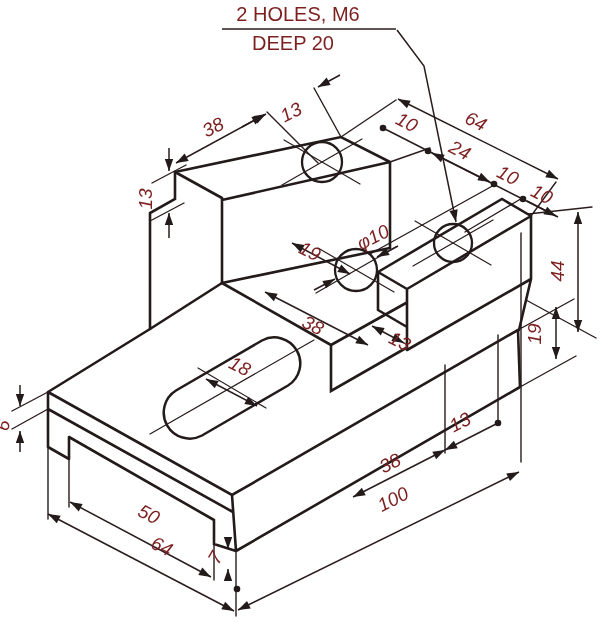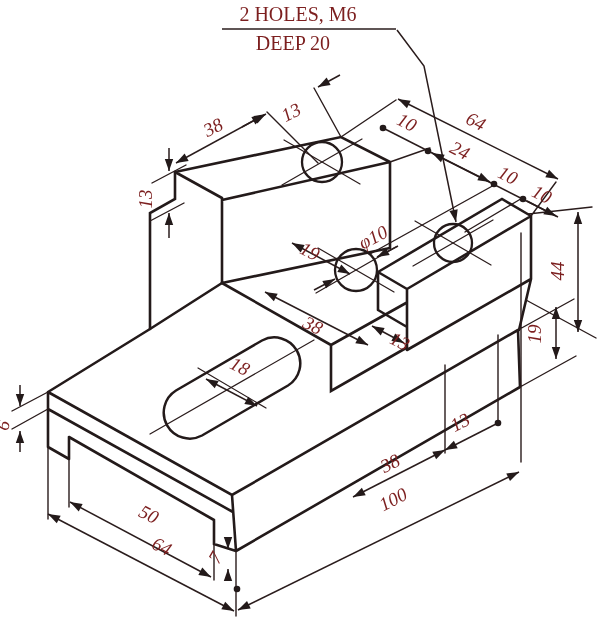--- a/index.html
+++ b/index.html
@@ -1,17 +1,17 @@
 <!DOCTYPE html>
 <html><head>
 <meta charset="utf-8">
 <style>
   html,body{margin:0;padding:0;background:#fff;}
   .stage{position:relative;width:614px;height:627px;background:#fff;overflow:hidden;
-         font-family:Liberation Serif, serif;}
+         font-family:Liberation Sans, sans-serif;}
   svg{position:absolute;left:0;top:0;}
   .edge{stroke:#231a1a;stroke-width:2.6;fill:none;stroke-linecap:round;}
   .thin{stroke:#2a1c1c;stroke-width:1.4;fill:none;stroke-linecap:round;}
   .cl{stroke:#2a1c1c;stroke-width:1.2;fill:none;stroke-linecap:round;}
   .dim{stroke:#2a1c1c;stroke-width:1.5;fill:none;stroke-linecap:butt;}
   .hole{stroke:#231a1a;stroke-width:2.3;fill:none;}
   .dot{fill:#231a1a;stroke:none;}
   text{fill:#7c1f1f;font-size:19px;font-style:italic;text-anchor:middle;}
   text.note{font-size:20px;font-style:normal;fill:#7c1f1f;}
 </style>

